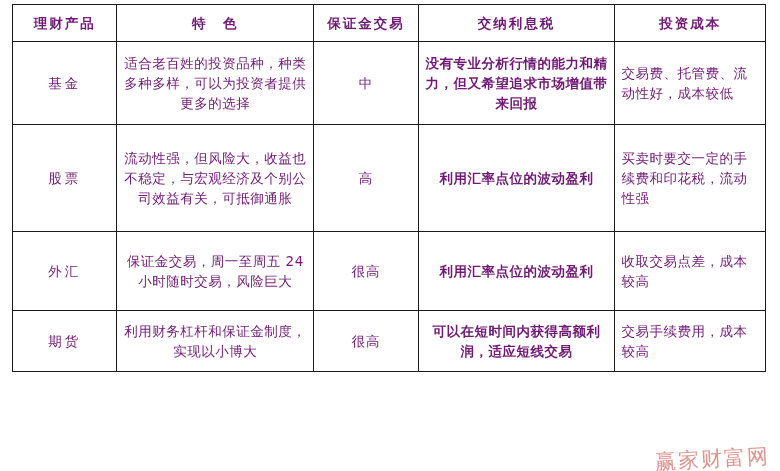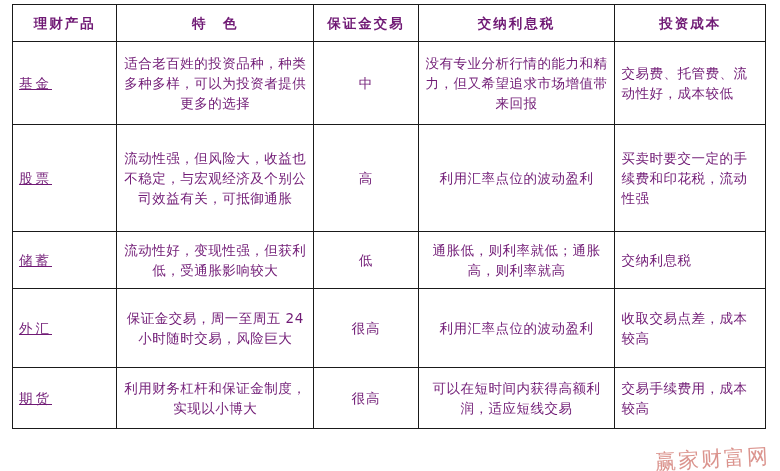--- a/index.html
+++ b/index.html
@@ -44,37 +44,37 @@
     padding: 3px 4px;
     font-size: 14px;
   }
   col.c-name  { width: 104px; }
   col.c-feat  { width: 196px; }
   col.c-risk  { width: 104px; }
   col.c-goal  { width: 196px; }
   col.c-cost  { width: 150px; }
 
   td.name-cell {
-    text-align: left;
+    text-align: center;
     font-size: 15px;
     letter-spacing: 3px;
     font-weight: normal;
-    text-decoration: underline;
   }
   td.feat-cell {
     text-align: center;
     letter-spacing: 0.5px;
   }
   td.risk-cell {
     text-align: center;
     letter-spacing: 1px;
   }
   td.goal-cell {
     text-align: center;
     letter-spacing: 0.5px;
+    font-weight: bold;
   }
   td.cost-cell {
     text-align: left;
     letter-spacing: 0.5px;
   }
   tr.r-fund td   { height: 74px; }
   tr.r-stock td  { height: 98px; margin-top: 12px; }
   tr.r-bond td   { height: 48px; }
   tr.r-saving td { height: 48px; }
   tr.r-forex td  { height: 70px; }
@@ -124,27 +124,20 @@
         <td class="goal-cell">没有专业分析行情的能力和精力，但又希望追求市场增值带来回报</td>
         <td class="cost-cell">交易费、托管费、流动性好，成本较低</td>
       </tr>
       <tr class="r-stock">
         <td class="name-cell">股票</td>
         <td class="feat-cell">流动性强，但风险大，收益也不稳定，与宏观经济及个别公司效益有关，可抵御通胀</td>
         <td class="risk-cell">高</td>
         <td class="goal-cell">利用汇率点位的波动盈利</td>
         <td class="cost-cell">买卖时要交一定的手续费和印花税，流动性强</td>
       </tr>
-      <tr class="r-saving">
-        <td class="name-cell">储蓄</td>
-        <td class="feat-cell">流动性好，变现性强，但获利低，受通胀影响较大</td>
-        <td class="risk-cell">低</td>
-        <td class="goal-cell">通胀低，则利率就低；通胀高，则利率就高</td>
-        <td class="cost-cell">交纳利息税</td>
-      </tr>
       <tr class="r-forex">
         <td class="name-cell">外汇</td>
         <td class="feat-cell">保证金交易，周一至周五 24 小时随时交易，风险巨大</td>
         <td class="risk-cell">很高</td>
         <td class="goal-cell">利用汇率点位的波动盈利</td>
         <td class="cost-cell">收取交易点差，成本较高</td>
       </tr>
       <tr class="r-future">
         <td class="name-cell">期货</td>
         <td class="feat-cell">利用财务杠杆和保证金制度，实现以小博大</td>

